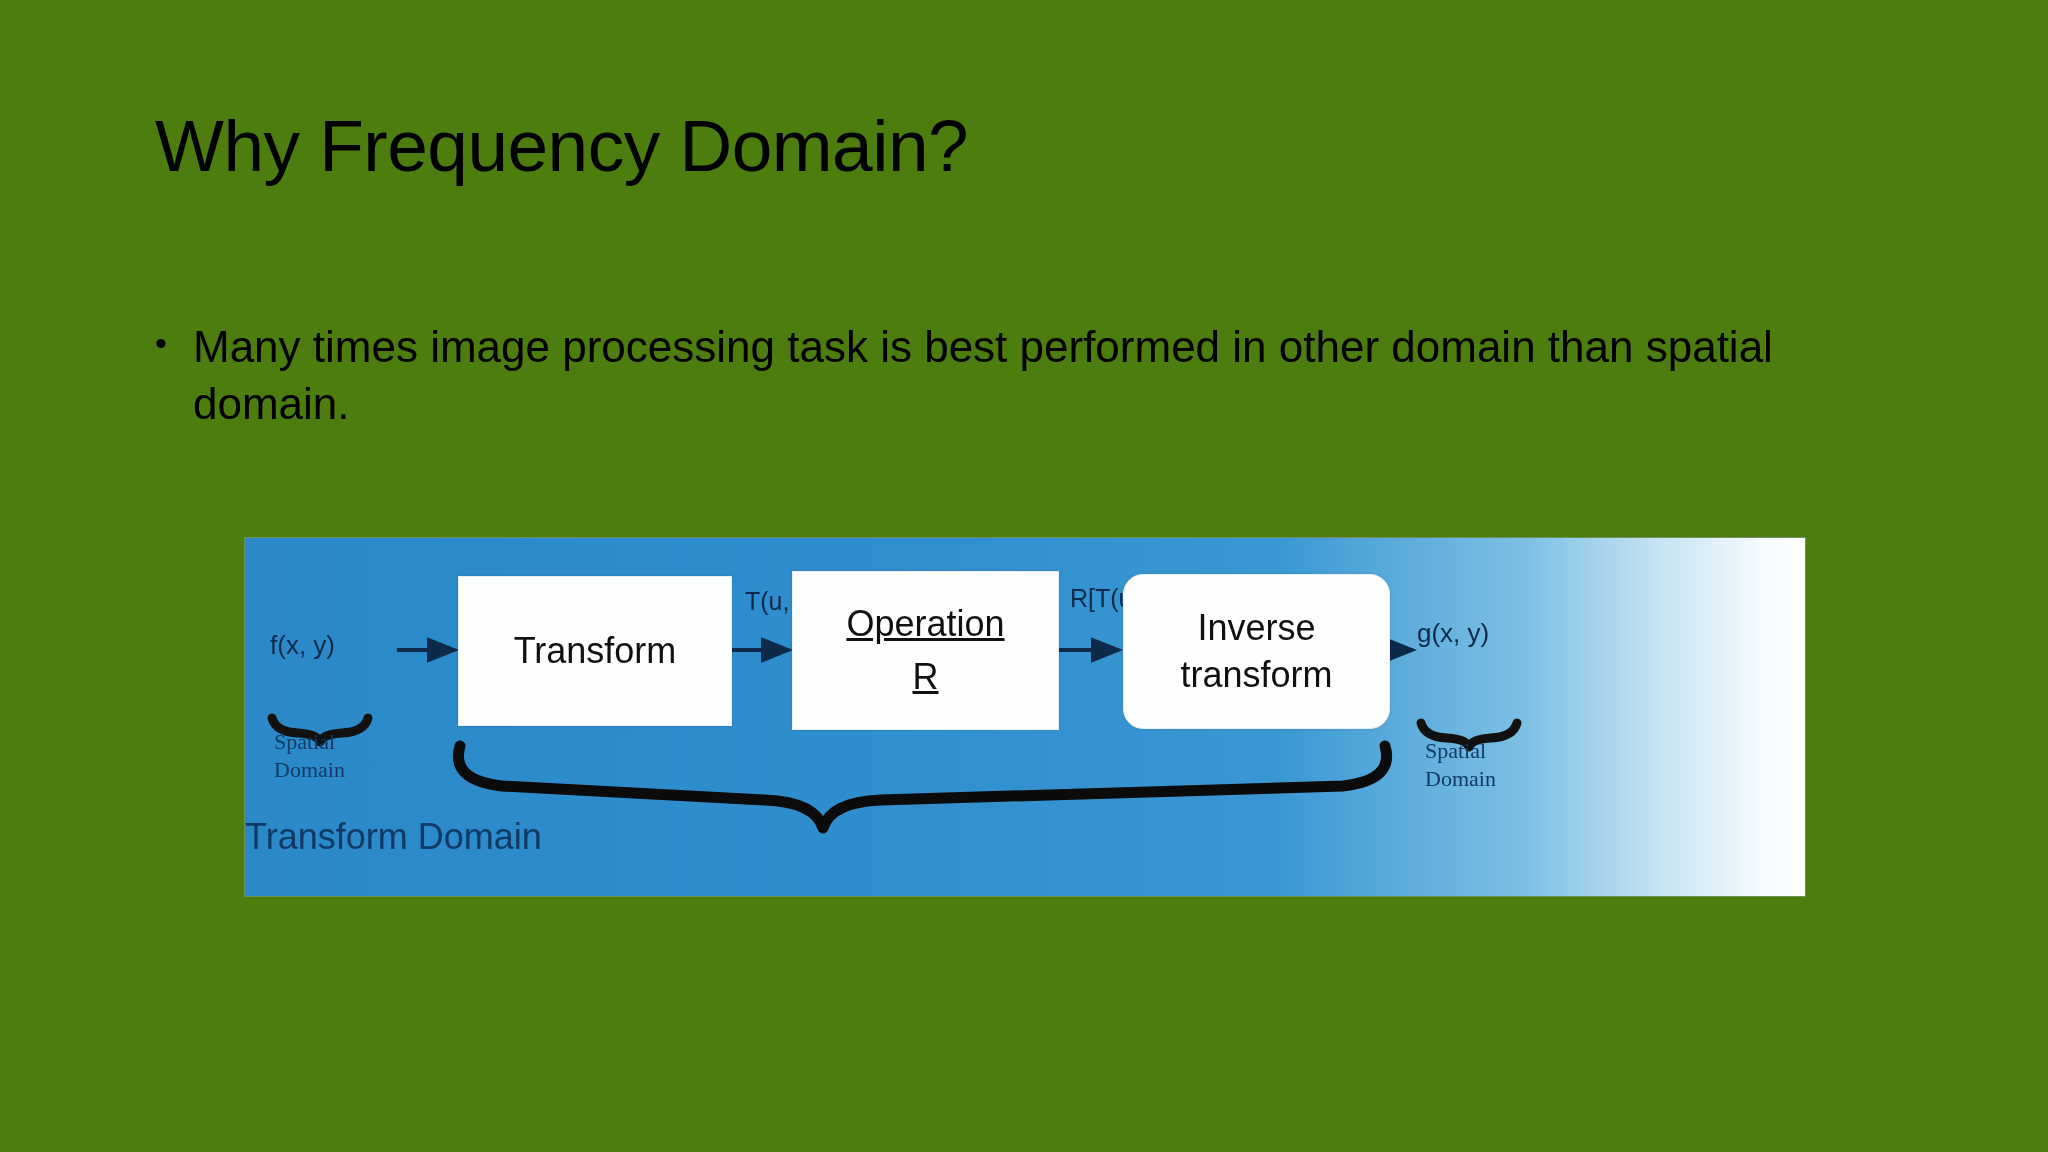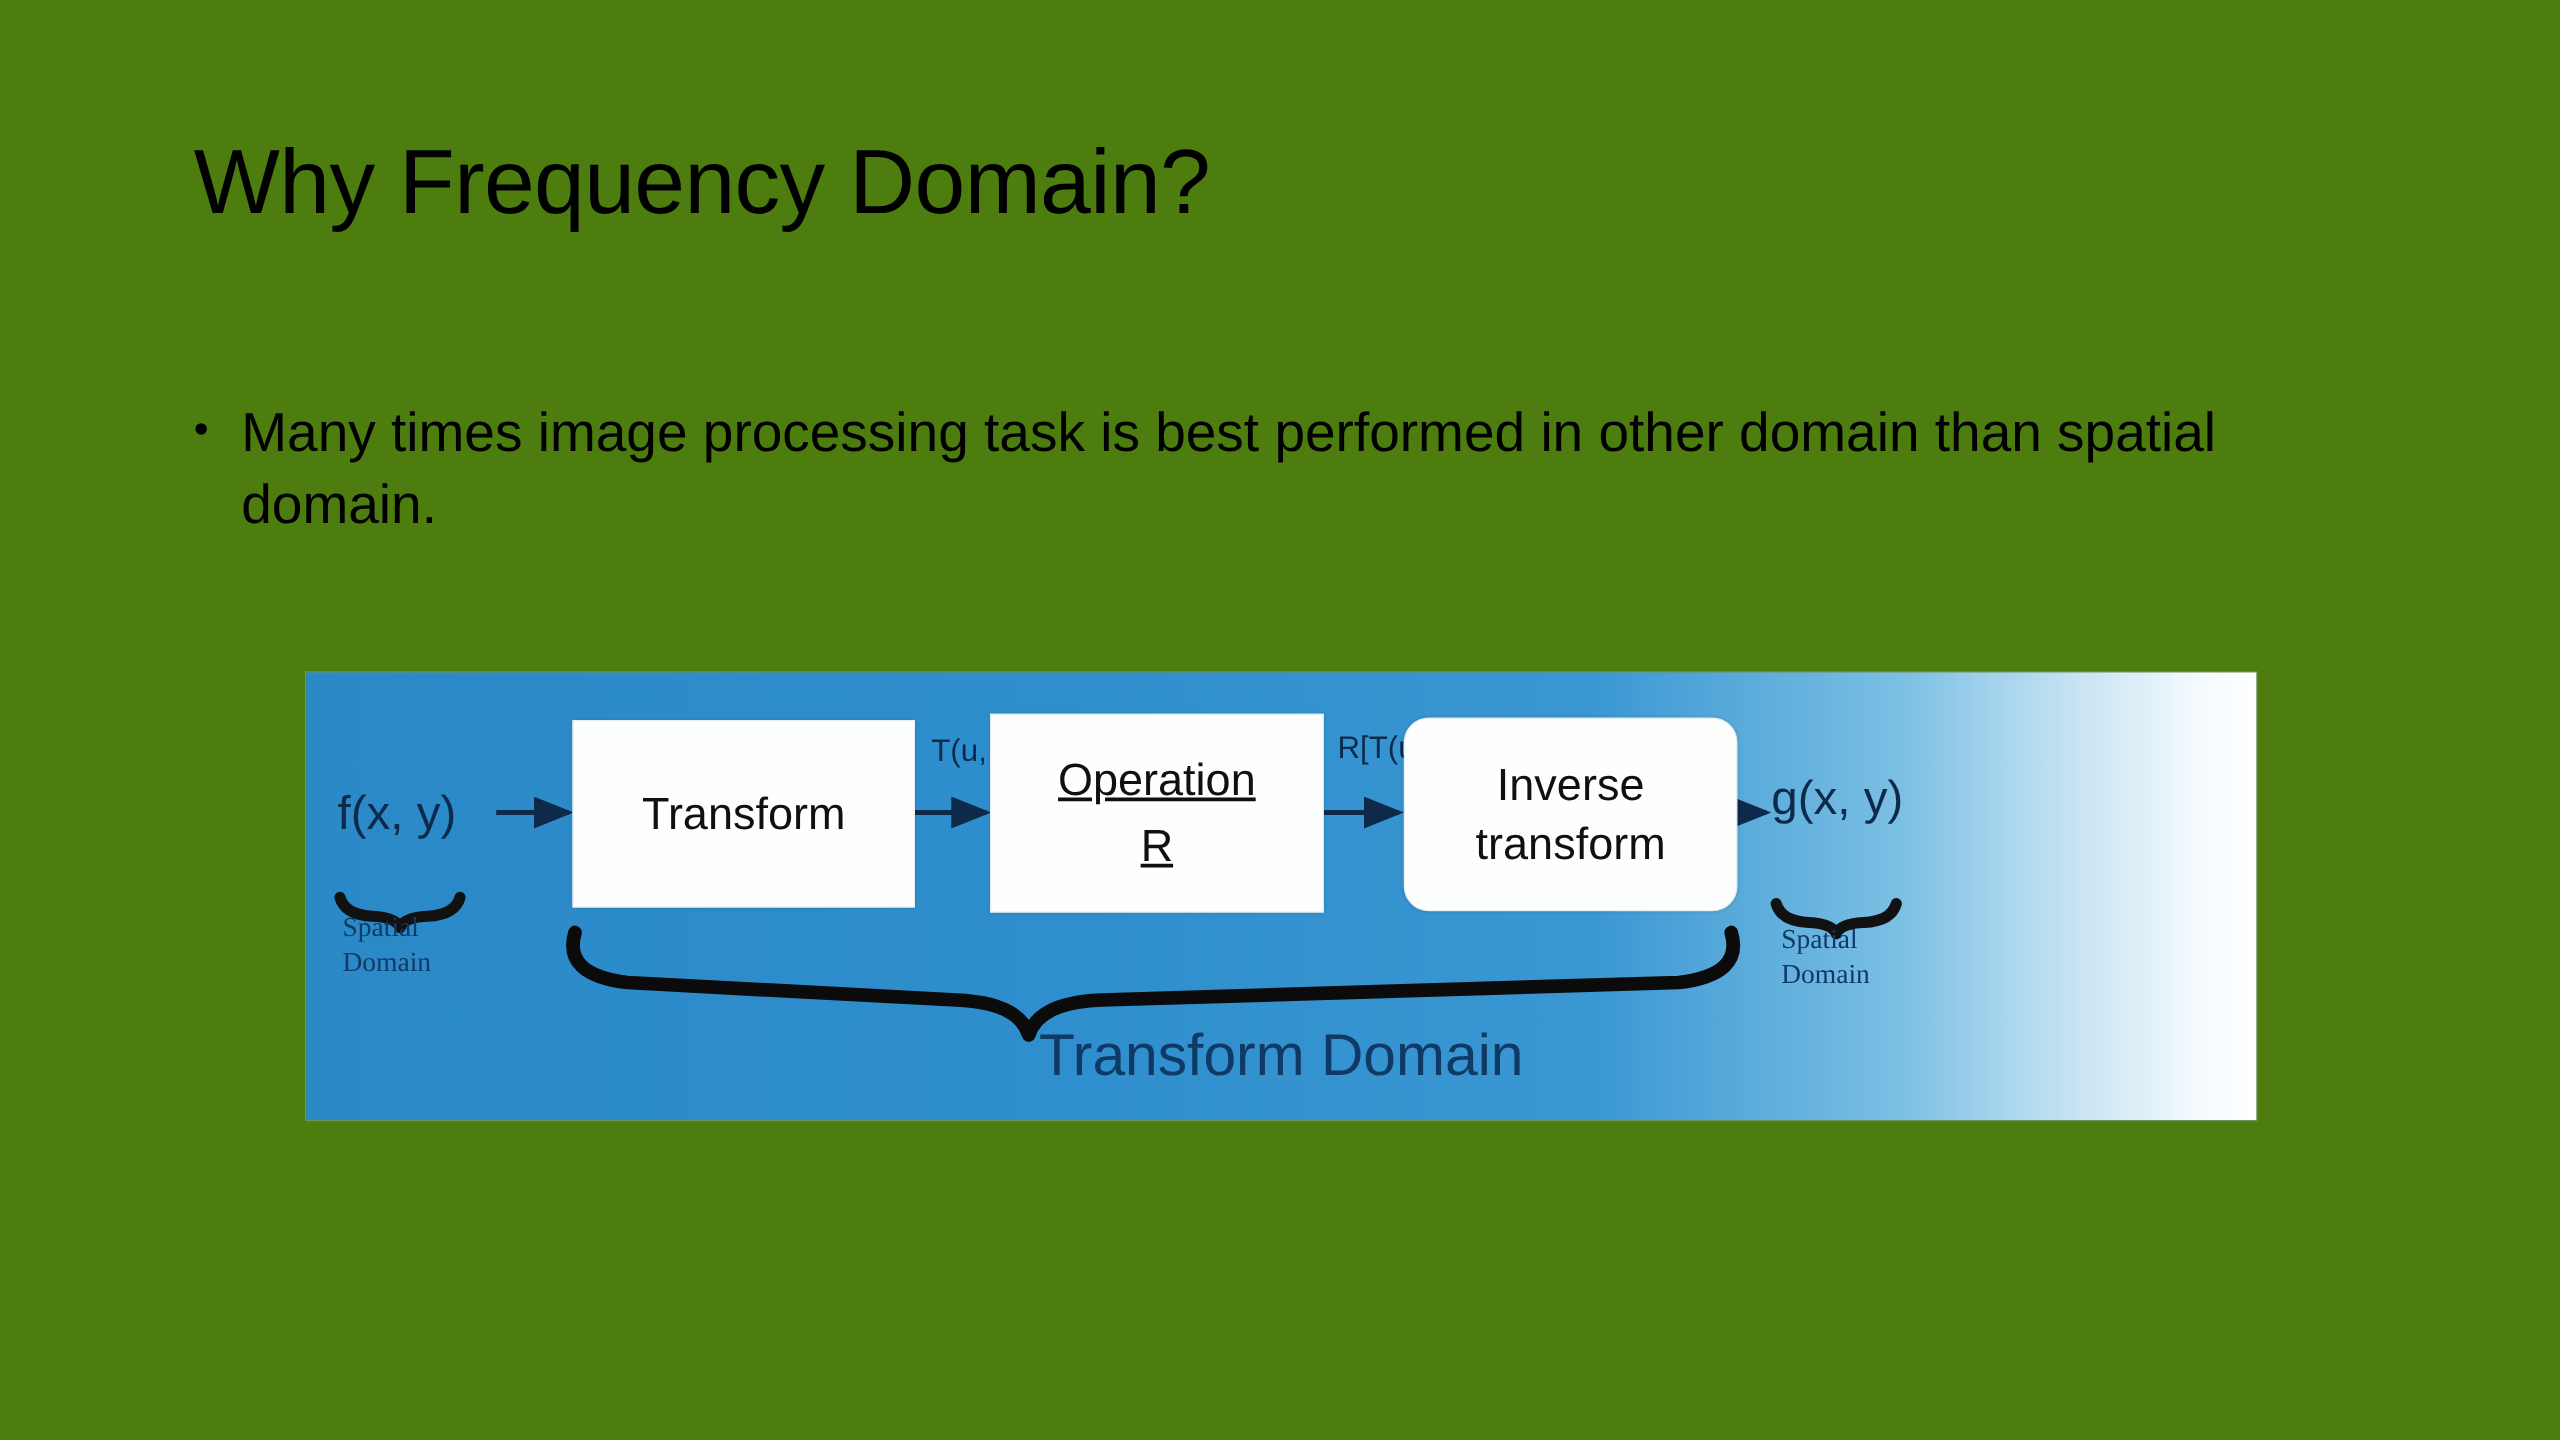--- a/index.html
+++ b/index.html
@@ -110,45 +110,45 @@
   #box-operation { left: 547px; top: 33px; width: 265px; height: 157px; text-decoration: underline; }
   #box-inverse   { left: 878px; top: 36px; width: 265px; height: 153px; border-radius: 20px; }
   #box-operation .l2 { margin-top: 10px; }
   #box-inverse   .l2 { margin-top: 4px; }
 
   
   .endpoint {
     position: absolute;
     color: #0d2a4b;
     font-family: "Liberation Sans", sans-serif;
-    font-size: 38px;
+    font-size: 26px;
     white-space: nowrap;
   }
   #label-fxy { left: 25px; top: 92px; }
   #label-gxy { left: 1172px; top: 80px; }
 
   
   .domain-caption {
     position: absolute;
     color: #103a66;
     font-family: Liberation Serif, serif;
     font-size: 22px;
     line-height: 1.25;
     white-space: nowrap;
   }
   #caption-spatial-left  { left: 29px;   top: 190px; }
   #caption-spatial-right { left: 1180px; top: 199px; }
   #caption-transform {
     position: absolute;
     left: 0; right: 0;
     top: 278px;
-    text-align: center;
+    text-align: left;
     color: #0f3a66;
     font-family: "Liberation Sans", sans-serif;
-    font-size: 47px;
+    font-size: 36px;
     white-space: nowrap;
   }
 
   
   .edge-label {
     position: absolute;
     color: #0d2a4b;
     font-family: "Liberation Sans", sans-serif;
     font-size: 25px;
     white-space: nowrap;

